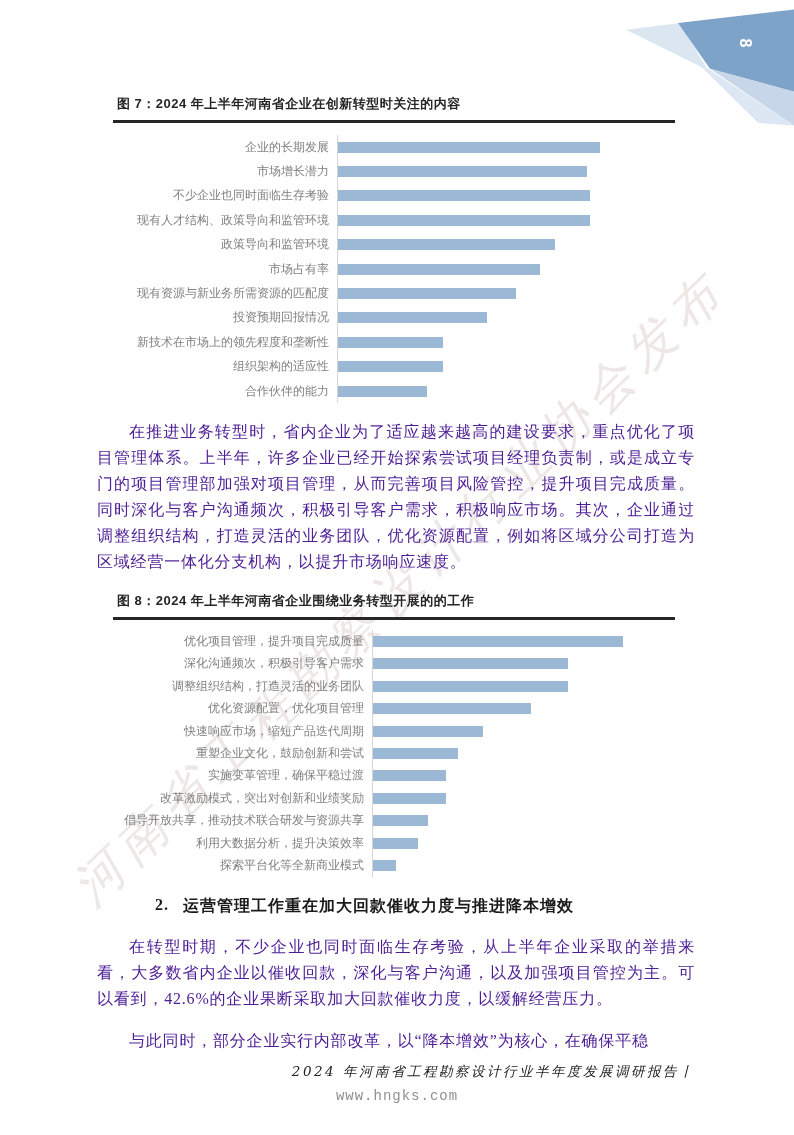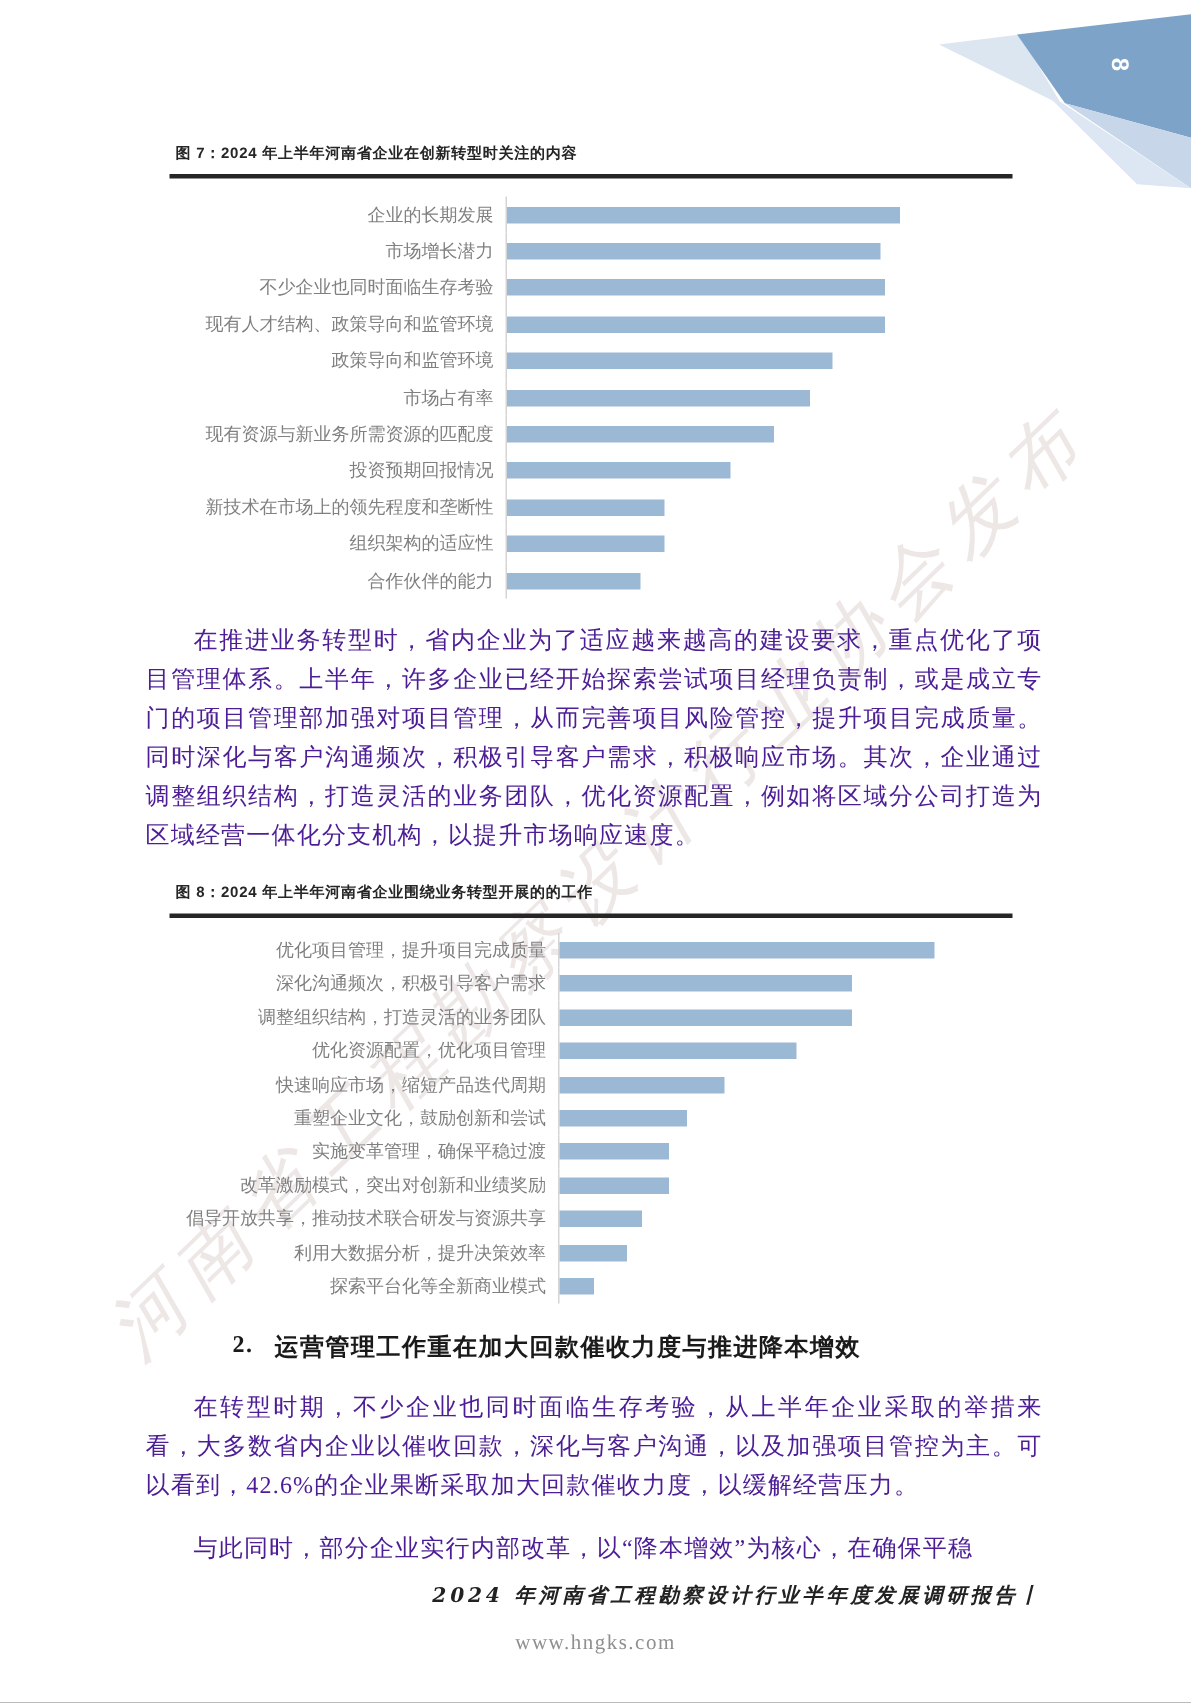--- a/index.html
+++ b/index.html
@@ -21,21 +21,21 @@
   }
   
   .watermark{
     position:absolute;left:58px;top:872px;transform:rotate(-44deg);transform-origin:0 0;
     font-family:"DejaVu Serif",serif;font-style:italic;font-size:50px;letter-spacing:9px;
     color:rgba(165,135,128,0.20);white-space:nowrap;pointer-events:none;
   }
   
   .content{position:absolute;left:97px;top:95px;width:598px;}
   .caption{
-    font-size:10px;font-weight:600;color:#262626;margin-left:20px;
+    font-size:13px;font-weight:600;color:#262626;margin-left:20px;
     letter-spacing:0.5px;
   }
   .rule{height:3px;background:#262626;margin:7px 0 0 16px;width:562px;}
   
   .chart{margin-top:12px;}
   .crow{display:flex;align-items:center;}
   .chart[data-chart="0"] .crow{height:24.4px;}
   .chart[data-chart="1"] .crow{height:22.4px;}
   .clbl{
     text-align:right;padding-right:8px;font-size:12px;color:#808080;
@@ -52,25 +52,25 @@
     margin:16px 0 0 0;
   }
   .h2{
     margin-top:19px;padding-left:58px;font-size:16px;font-weight:bold;
     font-family:"Liberation Serif",serif;letter-spacing:1px;display:flex;
   }
   .h2 .num{margin-right:14px;}
   
   .foot-title{
     margin-top:9px;text-align:right;font-family:"DejaVu Serif",serif;
-    font-style:italic;font-weight:bold;font-size:13.5px;letter-spacing:2.5px;color:#222;
+    font-style:italic;font-weight:normal;font-size:13.5px;letter-spacing:2.5px;color:#222;
   }
   .site{
     position:absolute;left:0;top:1088px;width:794px;text-align:center;
-    font-size:14px;color:#8f8f8f;letter-spacing:1px;font-family:Liberation Serif, serif;
+    font-size:14px;color:#8f8f8f;letter-spacing:1px;font-family:Liberation Mono, monospace;
   }
 </style>
 </head>
 <body>
 
 <div class="page">
 
   <div class="corner">
     <div class="tri a"></div>
     <div class="tri b"></div>

